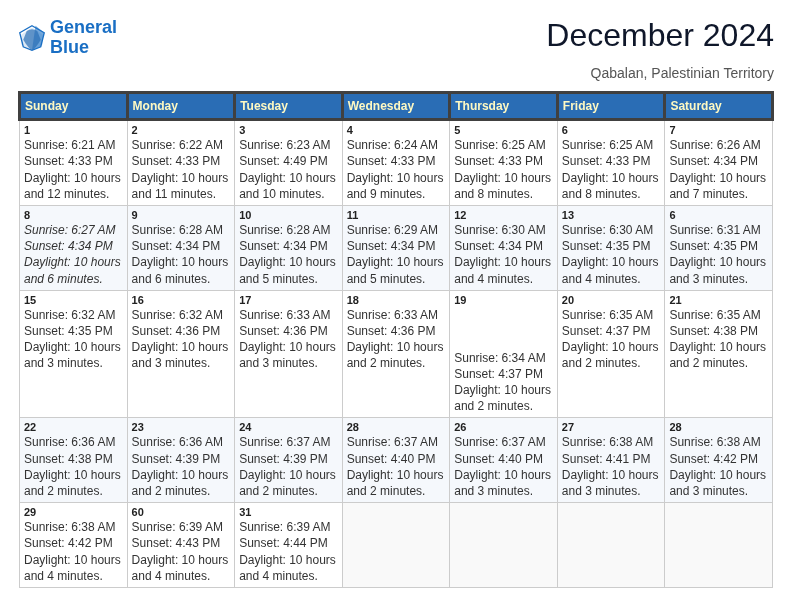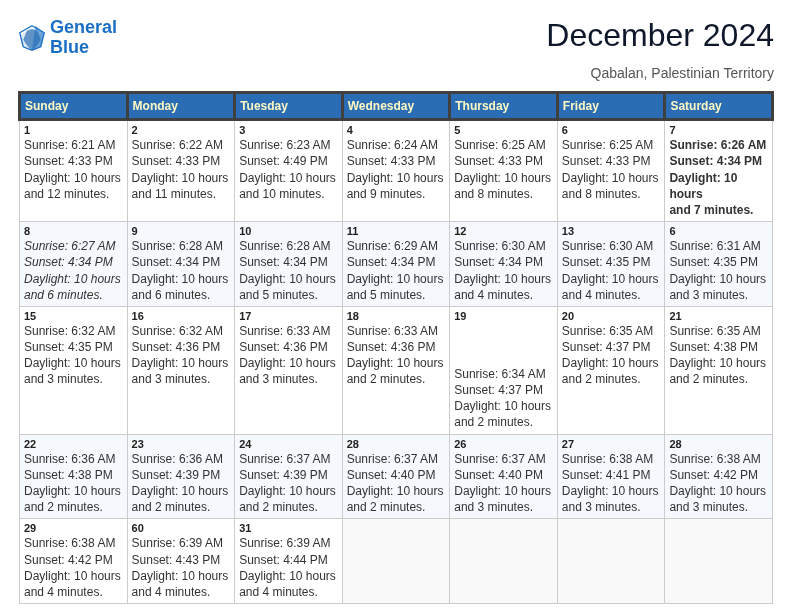--- a/index.html
+++ b/index.html
@@ -169,21 +169,21 @@
           </td>
           <td>
             <span class="day-num">6</span>
             <div class="day-info" style="white-space: pre-line;">Sunrise: 6:25 AM
 Sunset: 4:33 PM
 Daylight: 10 hours
 and 8 minutes.</div>
           </td>
           <td>
             <span class="day-num">7</span>
-            <div class="day-info" style="white-space: pre-line; font-weight: bold;">Sunrise: 6:26 AM
+            <div class="day-info" style="white-space: pre-line;">Sunrise: 6:26 AM
 Sunset: 4:34 PM
 Daylight: 10 hours
 and 7 minutes.</div>
           </td>
         </tr>
         <tr>
           <td>
             <span class="day-num">8</span>
             <div class="day-info" style="white-space: pre-line; font-style: italic;">Sunrise: 6:27 AM
 Sunset: 4:34 PM

